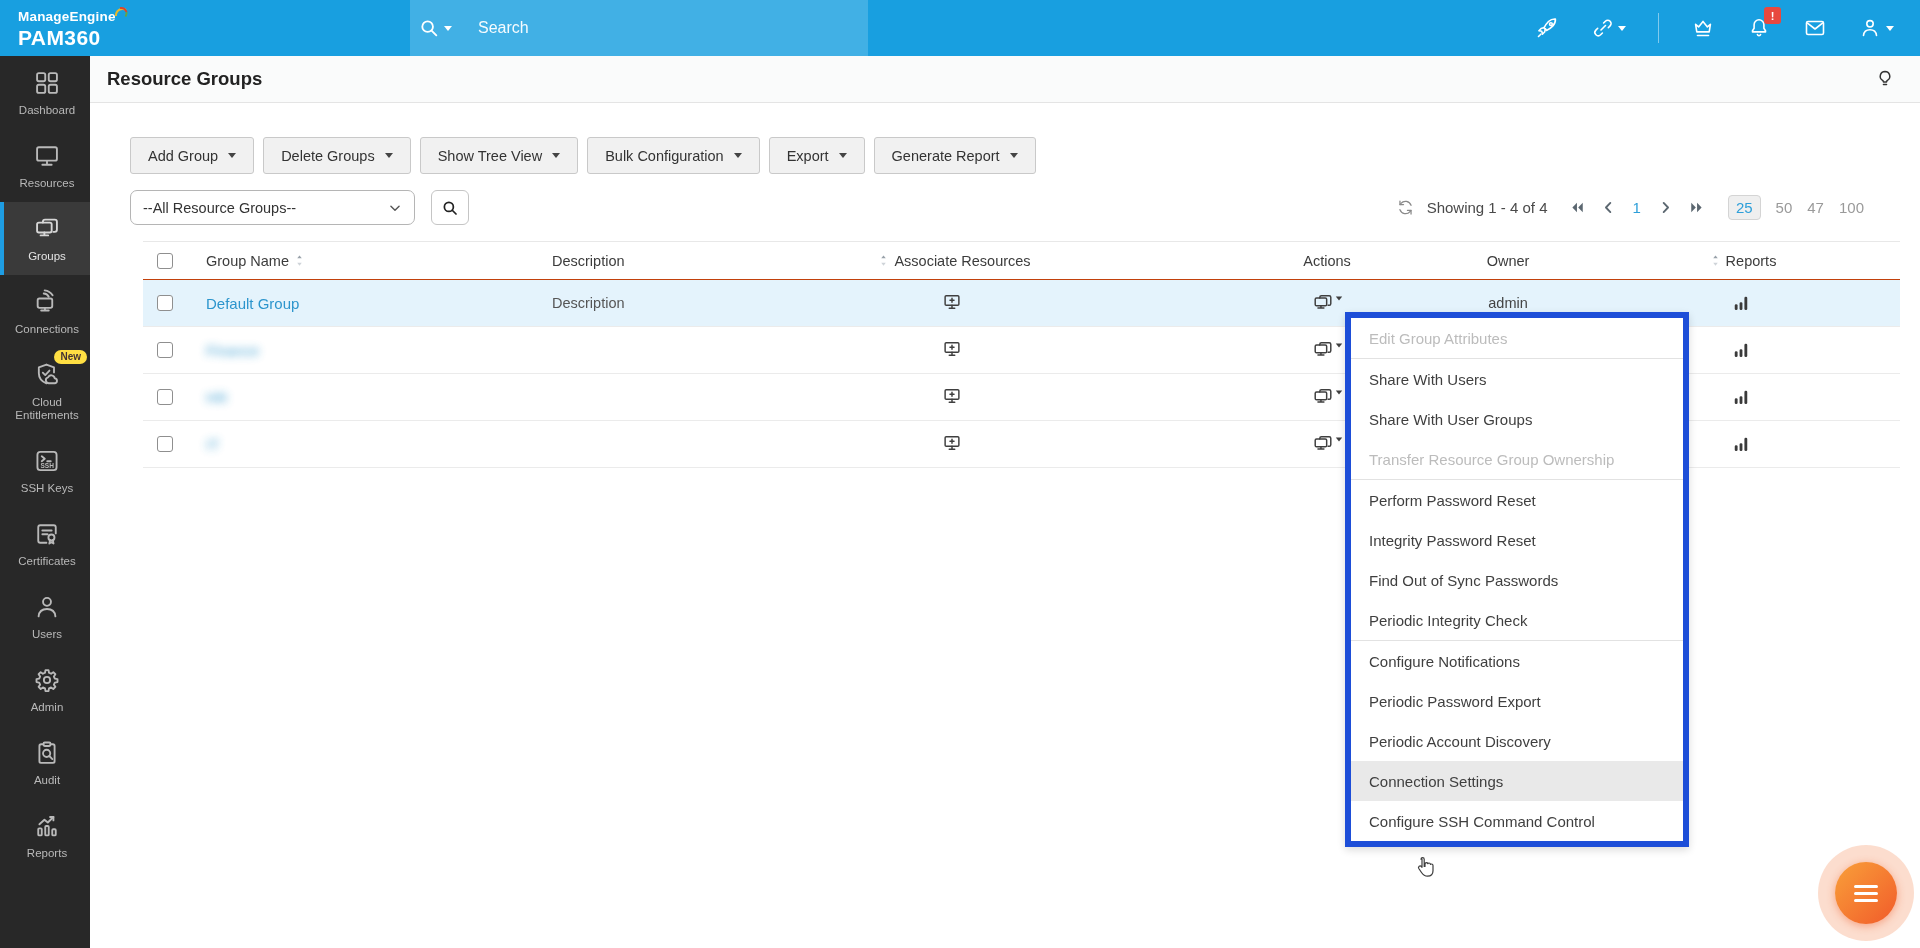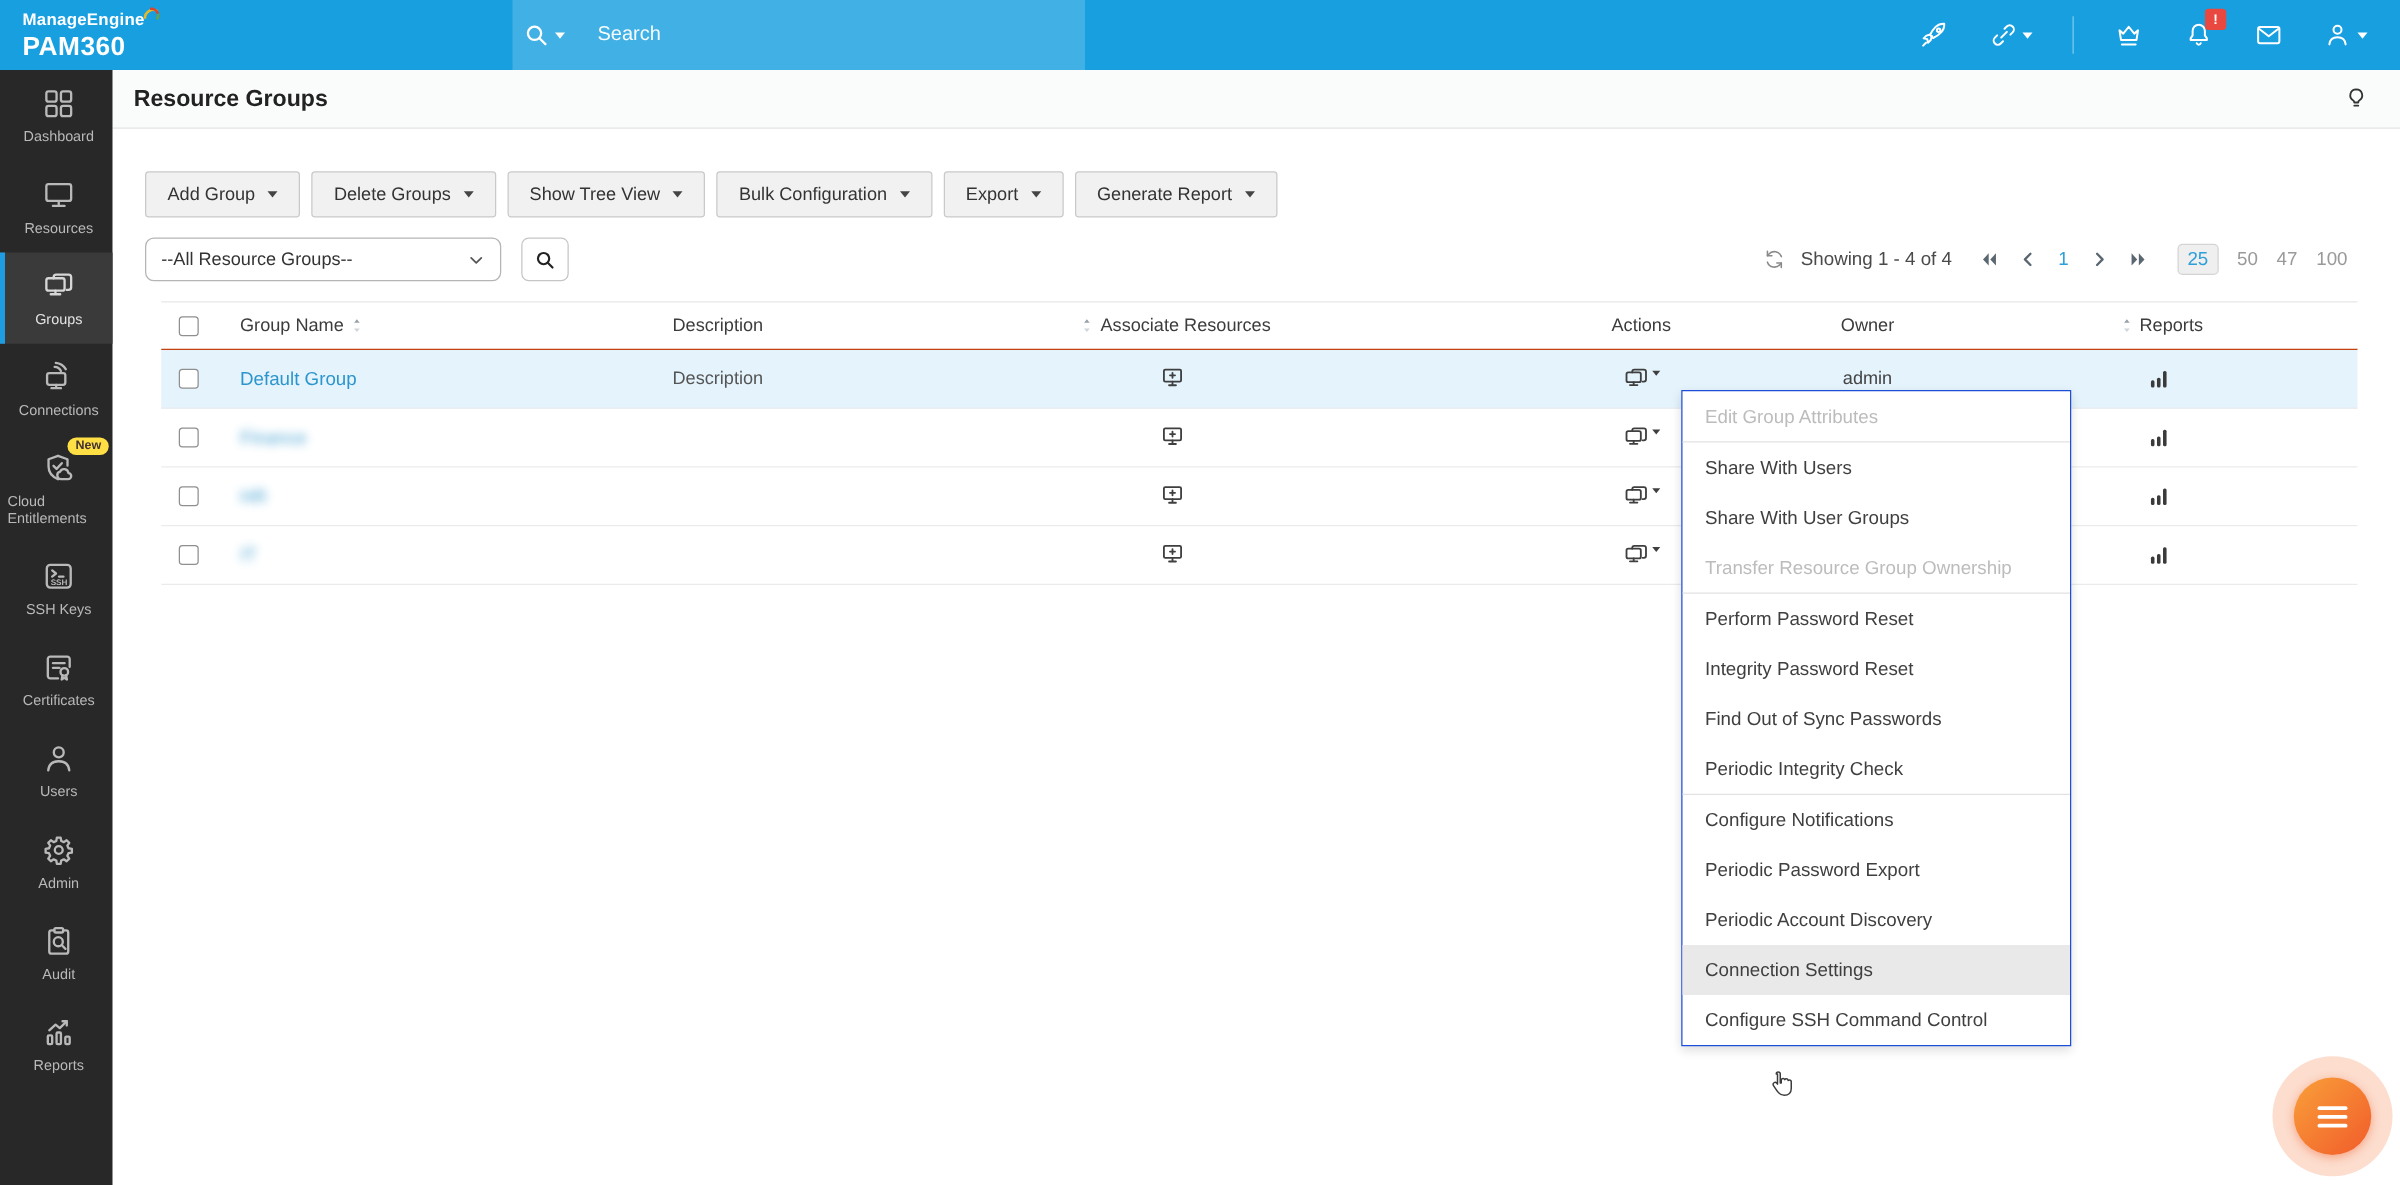--- a/index.html
+++ b/index.html
@@ -37,35 +37,35 @@
 
   .caret{width:0;height:0;border-left:4.5px solid transparent;border-right:4.5px solid transparent;
     border-top:5.5px solid #444;display:inline-block}
 
   
   .sidebar{position:absolute;left:0;top:56px;width:90px;height:892px;background:var(--side-bg);z-index:20;
     display:flex;flex-direction:column}
   .side-item{position:relative;display:flex;flex-direction:column;align-items:center;padding:13px 2px 12px;
     border-left:4px solid transparent;cursor:pointer;color:#b9b9b9}
   .side-item .icon{width:28px;height:28px}
-  .side-label{font-size:11.5px;margin-top:7px;line-height:13px;color:#b9b9b9}
+  .side-label{font-size:11.5px;margin-top:7px;text-align:center;line-height:13px;color:#b9b9b9}
   .side-item.active{background:var(--side-active);border-left-color:var(--accent)}
   .side-item.active .side-label{color:#e4e4e4}
   .side-item.active{color:#d6d6d6}
   .side-new{position:absolute;top:2px;right:3px;background:#ffdf43;color:#433;font-size:10px;font-weight:700;
     padding:2px 6px;border-radius:8px;line-height:1}
 
   
   .content{position:absolute;left:90px;top:56px;width:1830px;height:892px;background:#fff}
   .page-header{height:47px;background:#fafbfb;border-bottom:1px solid #e4e4e4;display:flex;align-items:center;
     padding:0 24px 0 17px}
   .page-title{font-size:18.5px;font-weight:700;color:#222}
   .bulb{margin-left:auto;width:22px;height:22px;color:#333;cursor:pointer}
 
-  .main{padding:0 26px}
+  .main{padding:0 40px}
   .toolbar{margin-top:34px;display:flex;gap:9px}
   .btn{display:inline-flex;align-items:center;gap:10px;height:37px;padding:0 17px;background:#f1f1f1;
     border:1px solid #c9c9c9;border-radius:3px;font-size:14.5px;color:#333;font-family:inherit;cursor:pointer}
 
   .filter-row{margin-top:16px;display:flex;}
   .select{width:285px;height:35px;border:1px solid #b5b5b5;border-radius:7px;display:flex;align-items:center;
     padding:0 12px;font-size:14.5px;color:#333;cursor:pointer;background:#fff}
   .select .sel-chev{margin-left:auto;width:14px;height:14px;color:#555}
   .search-btn{margin-left:16px;width:38px;height:35px;border:1px solid #c5c5c5;border-radius:6px;background:#fff;
     display:flex;align-items:center;justify-content:center;cursor:pointer;color:#222}
@@ -97,21 +97,21 @@
   .g-link{color:var(--link);font-size:15px;text-decoration:none;cursor:pointer}
   .g-link.blurred{filter:blur(4px);opacity:.85}
   .cell-ico{width:22px;height:22px;color:#3f3f3f;cursor:pointer}
   .actions-wrap{display:flex;align-items:flex-start;cursor:pointer;color:#3f3f3f}
   .actions-wrap .caret{border-top-color:#3f3f3f;transform:scale(.8);margin-top:4px;margin-left:1px}
   .reports-ico{width:20px;height:20px;color:#3a3a3a;cursor:pointer}
   .desc-text{color:#555}
   .owner-text{color:#444;font-size:14.5px}
 
   
-  .ctx-menu{position:absolute;left:1345px;top:312px;width:312px;background:#fff;border:1px solid #1d4ed8;
+  .ctx-menu{position:absolute;left:1345px;top:312px;width:344px;background:#fff;border:6px solid #1d4ed8;
     box-shadow:0 3px 8px rgba(0,0,0,.14);z-index:40}
   .menu-item{padding:11.5px 18px;font-size:15px;color:#3f3f3f;cursor:pointer;white-space:nowrap}
   .menu-item.disabled{color:var(--disabled);cursor:default}
   .menu-item.hover{background:var(--menu-hover)}
   .menu-divider{height:1px;background:#e2e2e2}
 
   
   .fab-halo{position:absolute;left:1818px;top:845px;width:96px;height:96px;border-radius:50%;
     background:rgba(242,120,60,.25);z-index:45}
   .fab{position:absolute;left:1835px;top:862px;width:62px;height:62px;border-radius:50%;cursor:pointer;

